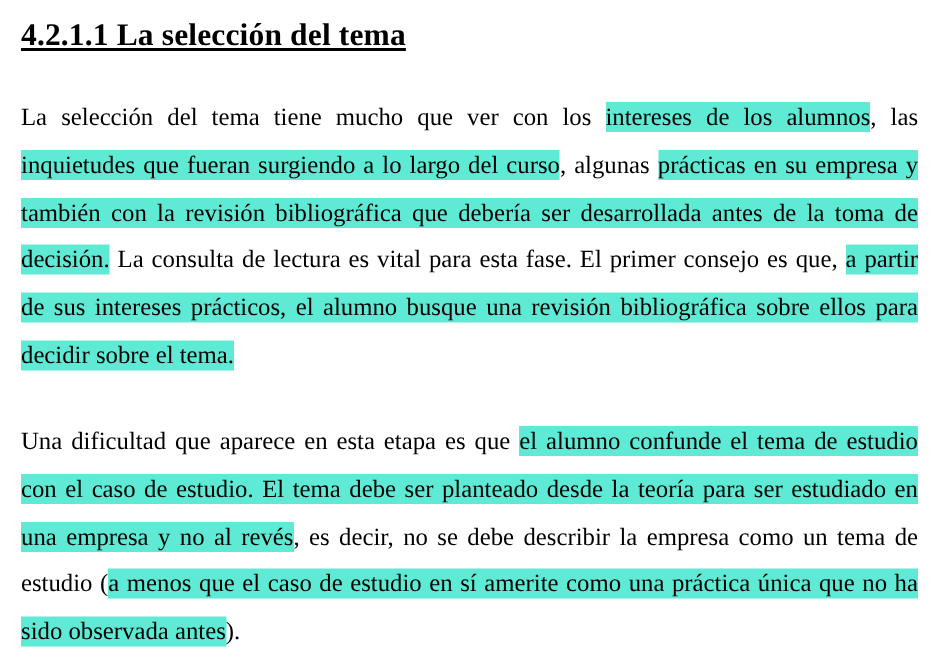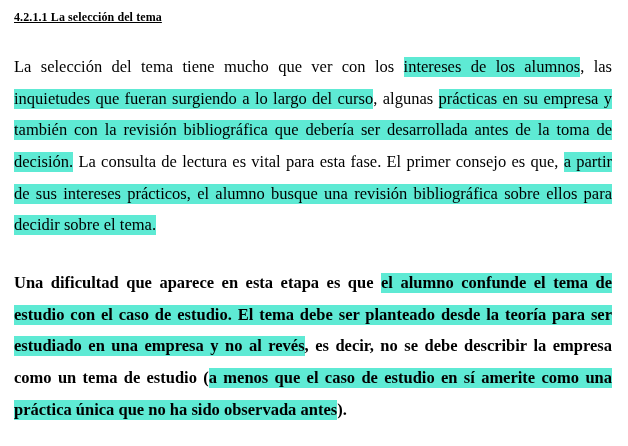--- a/index.html
+++ b/index.html
@@ -17,37 +17,36 @@
   .page {
     position: relative;
     width: 628px;
     height: 446px;
     box-sizing: border-box;
     padding: 10px 16px 0 14px;
   }
   .heading {
     font-family: "Liberation Serif", serif;
     font-weight: bold;
-    font-size: 12px;
+    font-size: 21px;
     line-height: 1.25;
     text-decoration: underline;
     margin: 0 0 26px 0;
     letter-spacing: 0.1px;
   }
   .para {
     font-size: 16.5px;
     line-height: 1.92;
     text-align: justify;
     text-justify: inter-word;
     margin: 0 0 26px 0;
     hyphens: none;
   }
   .para:last-child {
     margin-bottom: 4px;
-    font-weight: bold;
   }
   .hl {
     background-color: #5eead4;
     padding: 0 0 1px 0;
     box-decoration-break: clone;
     -webkit-box-decoration-break: clone;
   }
 </style>
 </head>
 <body>

